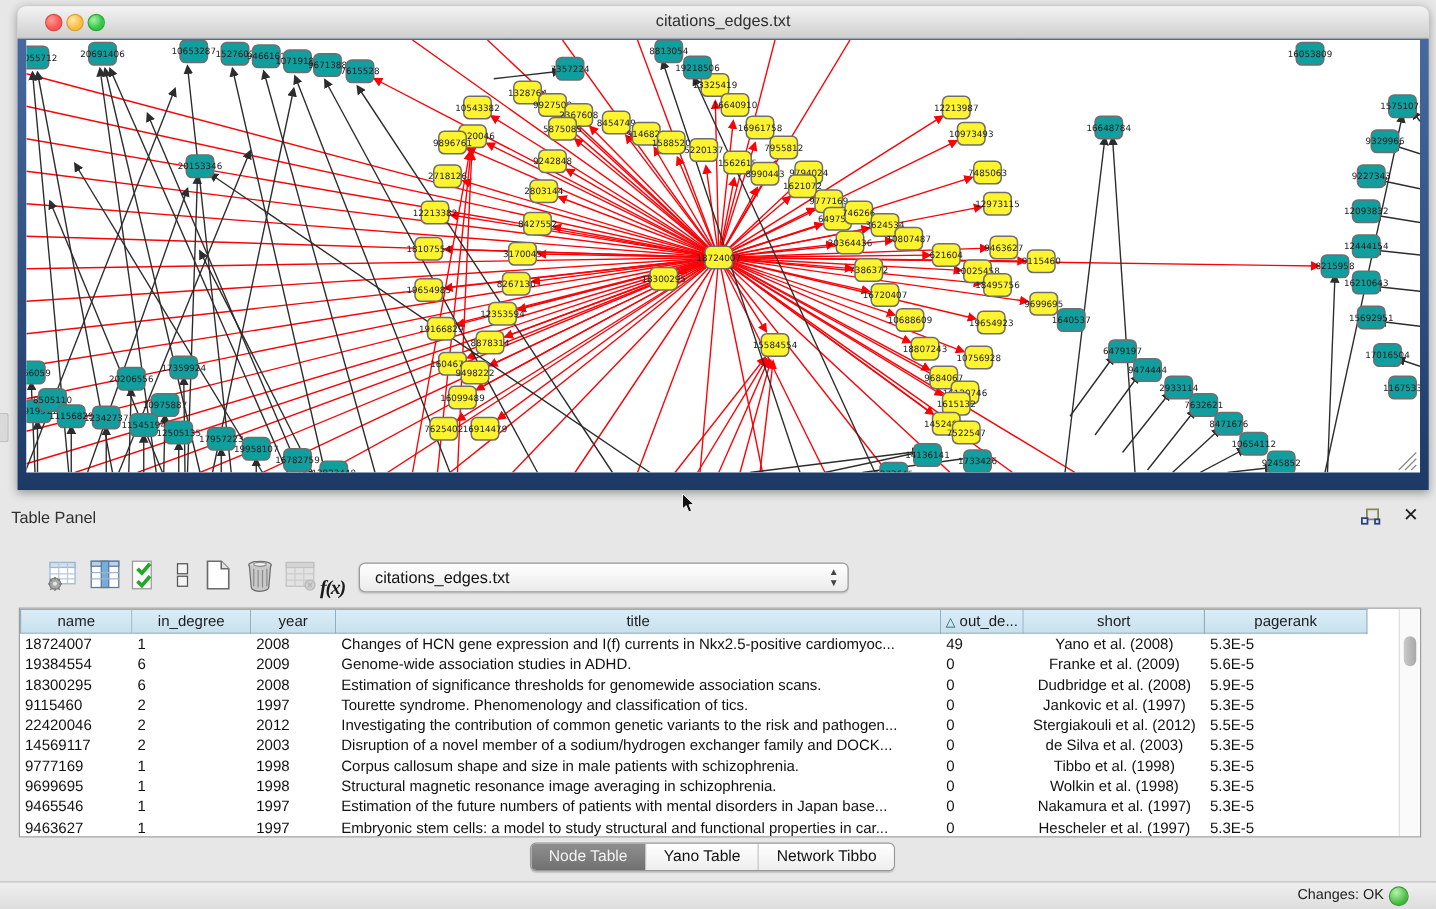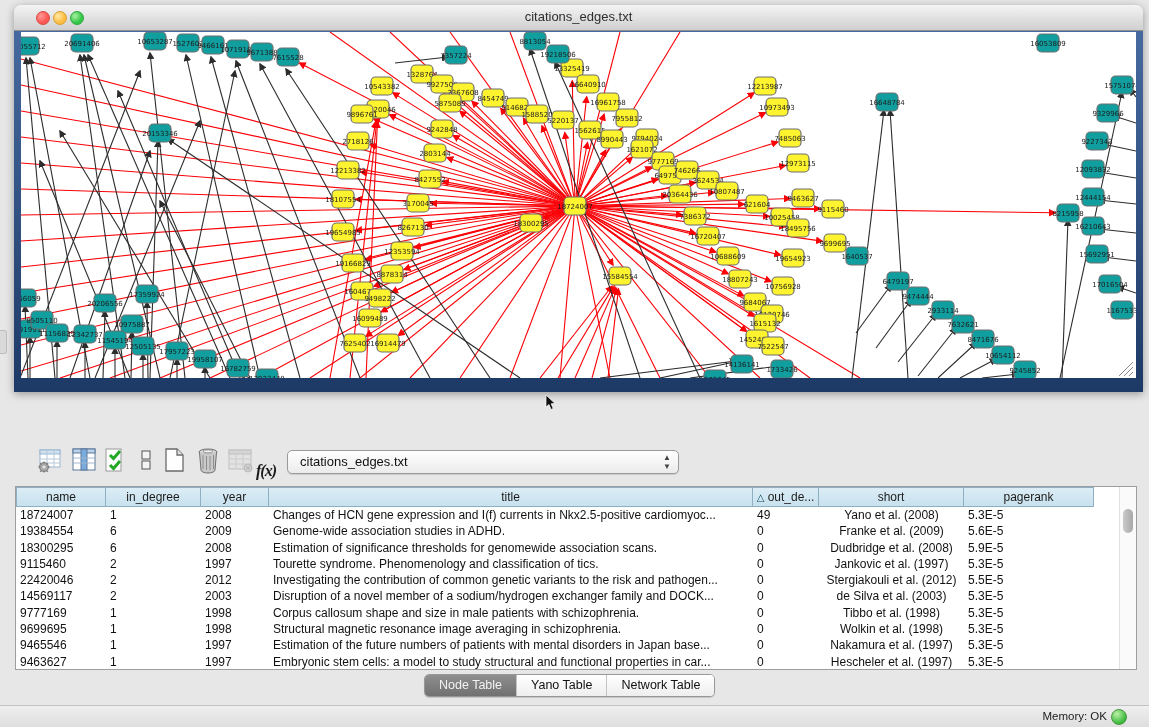--- a/index.html
+++ b/index.html
@@ -732,20 +732,29 @@
         </div>
     </div>
   </div>
 
   <div class="edge-nub"></div>
 
   <svg class="cursor" width="12" height="16">
     <polygon points="1,0 1,12 4,9.5 6,14.5 8.2,13.5 6.2,8.8 10,8.5" fill="#111" stroke="#fff" stroke-width="0.7"></polygon>
   </svg>
 
+  <div class="panel-titlebar">
+    <span class="panel-title">Table Panel</span>
+    <svg class="float-btn" viewBox="0 0 17 15">
+      <rect x="5.5" y="1.5" width="9" height="8" fill="none" stroke="#8a8556" stroke-width="1.4"></rect>
+      <rect x="1.5" y="8.5" width="4.5" height="4.5" fill="#e9e9e9" stroke="#27427c" stroke-width="1.4"></rect>
+      <rect x="12" y="9.5" width="3.5" height="3.5" fill="#e9e9e9" stroke="#27427c" stroke-width="1.4"></rect>
+    </svg>
+    <span class="close-btn">✕</span>
+  </div>
 
   <div class="toolbar">
     <svg class="tool-icon" style="left:36px" viewBox="0 0 28 28">
       <rect x="4" y="4" width="20" height="17" fill="#fff" stroke="#9bb6cf"></rect>
       <rect x="4" y="4" width="20" height="4" fill="#cfe0ef" stroke="#9bb6cf"></rect>
       <path d="M4 13 h20 M4 17 h20 M11 4 v17 M18 4 v17" stroke="#b6c8da" stroke-width="1" fill="none"></path>
       <circle cx="8" cy="21" r="4.5" fill="#a9a9a9" stroke="#7e7e7e"></circle>
       <circle cx="8" cy="21" r="1.6" fill="#e7e7e7"></circle>
       <path d="M8 15.5 v2 M8 24.5 v2 M2.5 21 h2 M11.5 21 h2 M4.2 17.2 l1.4 1.4 M10.4 24.4 l1.4 1.4 M11.8 17.2 l-1.4 1.4 M5.6 24.4 l-1.4 1.4" stroke="#7e7e7e" stroke-width="1.4"></path>
     </svg>
@@ -805,21 +814,21 @@
         <div class="tr"><div class="td" style="width:90px;text-align:left">9463627</div><div class="td" style="width:95px;text-align:left">1</div><div class="td" style="width:68px;text-align:left">1997</div><div class="td" style="width:484px;text-align:left">Embryonic stem cells: a model to study structural and functional properties in car...</div><div class="td" style="width:66px;text-align:left">0</div><div class="td" style="width:145px;text-align:center">Hescheler et al. (1997)</div><div class="td" style="width:130px;text-align:left">5.3E-5</div></div>
       </div>
     <div class="scrollbar">
       <div class="thumb"></div>
     </div>
   </div>
 
   <div class="tabs" id="tabs">
       <div class="tab sel">Node Table</div>
       <div class="tab">Yano Table</div>
-      <div class="tab">Network Table</div>
+      <div class="tab">Network Tibbo</div>
     </div>
 
   <div class="statusbar">
-    <span class="mem">Memory: OK</span>
+    <span class="mem">Changes: OK</span>
     <span class="mem-dot"></span>
   </div>
 
 </div>
 
 </body></html>

